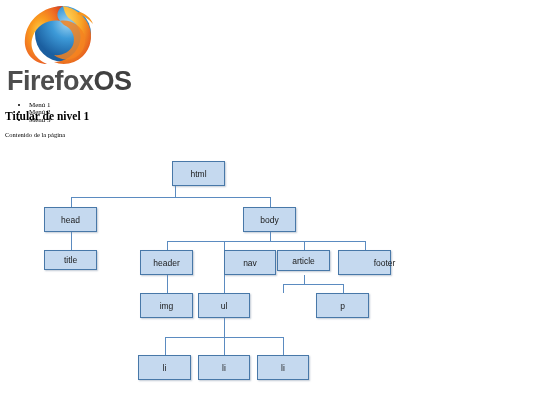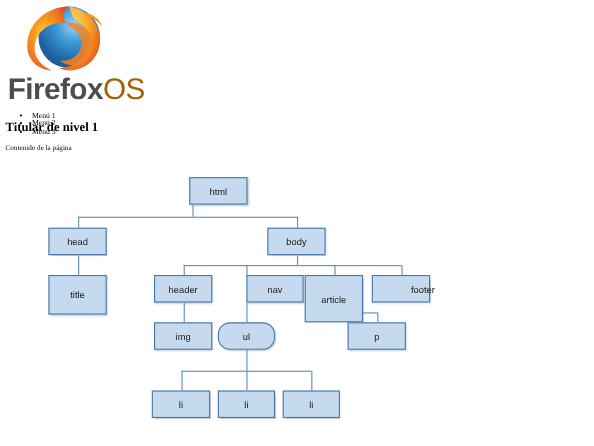--- a/index.html
+++ b/index.html
@@ -33,22 +33,22 @@
     font-size: 27px;
     line-height: 30px;
     letter-spacing: -0.5px;
     white-space: nowrap;
   }
   #wordmark .w-firefox {
     font-weight: bold;
     color: #4d4d4d;
   }
   #wordmark .w-os {
-    font-weight: normal;
-    color: #a16207;
+    font-weight: bold;
+    color: #404040;
   }
 
   
   #menu-list {
     margin: 6px 0 0 0;
     padding-left: 24px;
     list-style-type: disc;
     font-family: "Liberation Serif", serif;
     font-size: 7px;
     line-height: 7.4px;
@@ -195,39 +195,39 @@
     <div class="conn v" style="left: 283px; top: 337px; height: 18px;"></div>
     <div class="node-box" style="left: 148px; top: 161px; width: 53px; height: 25px; margin-left: 24px;">
       <span>html</span>
     </div>
     <div class="node-box" style="left: 44px; top: 207px; width: 53px; height: 25px;">
       <span>head</span>
     </div>
     <div class="node-box" style="left: 243px; top: 207px; width: 53px; height: 25px;">
       <span>body</span>
     </div>
-    <div class="node-box" style="left: 44px; top: 250px; width: 53px; height: 36px;">
+    <div class="node-box" style="left: 44px; top: 250px; width: 53px; height: 20px;">
       <span>title</span>
     </div>
     <div class="node-box" style="left: 140px; top: 250px; width: 53px; height: 25px;">
       <span>header</span>
     </div>
     <div class="node-box" style="left: 198px; top: 250px; width: 52px; height: 25px; margin-left: 26px;">
       <span>nav</span>
     </div>
-    <div class="node-box" style="left: 277px; top: 250px; width: 53px; height: 43px;">
+    <div class="node-box" style="left: 277px; top: 250px; width: 53px; height: 21px;">
       <span>article</span>
     </div>
     <div class="node-box" style="left: 338px; top: 250px; width: 53px; height: 25px; padding-left: 40px;">
       <span>footer</span>
     </div>
     <div class="node-box" style="left: 140px; top: 293px; width: 53px; height: 25px;">
       <span>img</span>
     </div>
-    <div class="node-box" style="left: 198px; top: 293px; width: 52px; height: 25px; border-radius: 11px;">
+    <div class="node-box" style="left: 198px; top: 293px; width: 52px; height: 25px;">
       <span>ul</span>
     </div>
     <div class="node-box" style="left: 316px; top: 293px; width: 53px; height: 25px;">
       <span>p</span>
     </div>
     <div class="node-box" style="left: 138px; top: 355px; width: 53px; height: 25px;">
       <span>li</span>
     </div>
     <div class="node-box" style="left: 198px; top: 355px; width: 52px; height: 25px;">
       <span>li</span>

